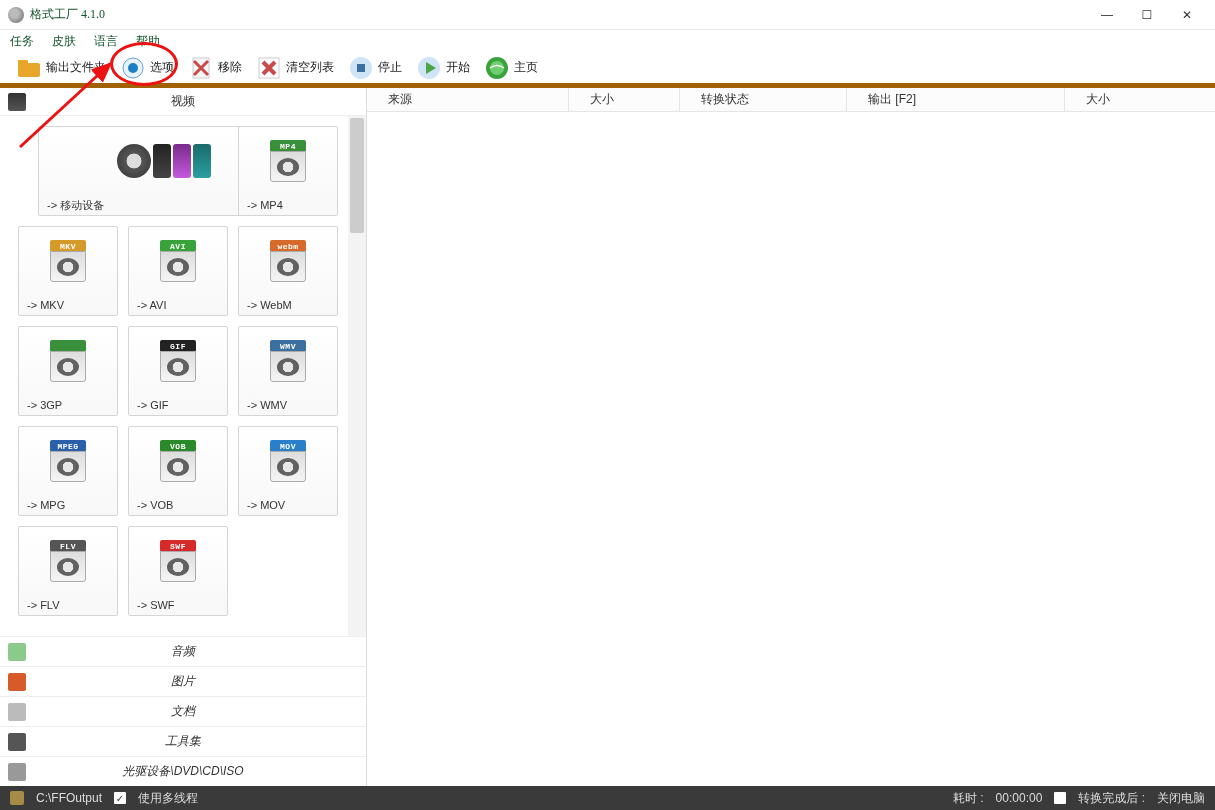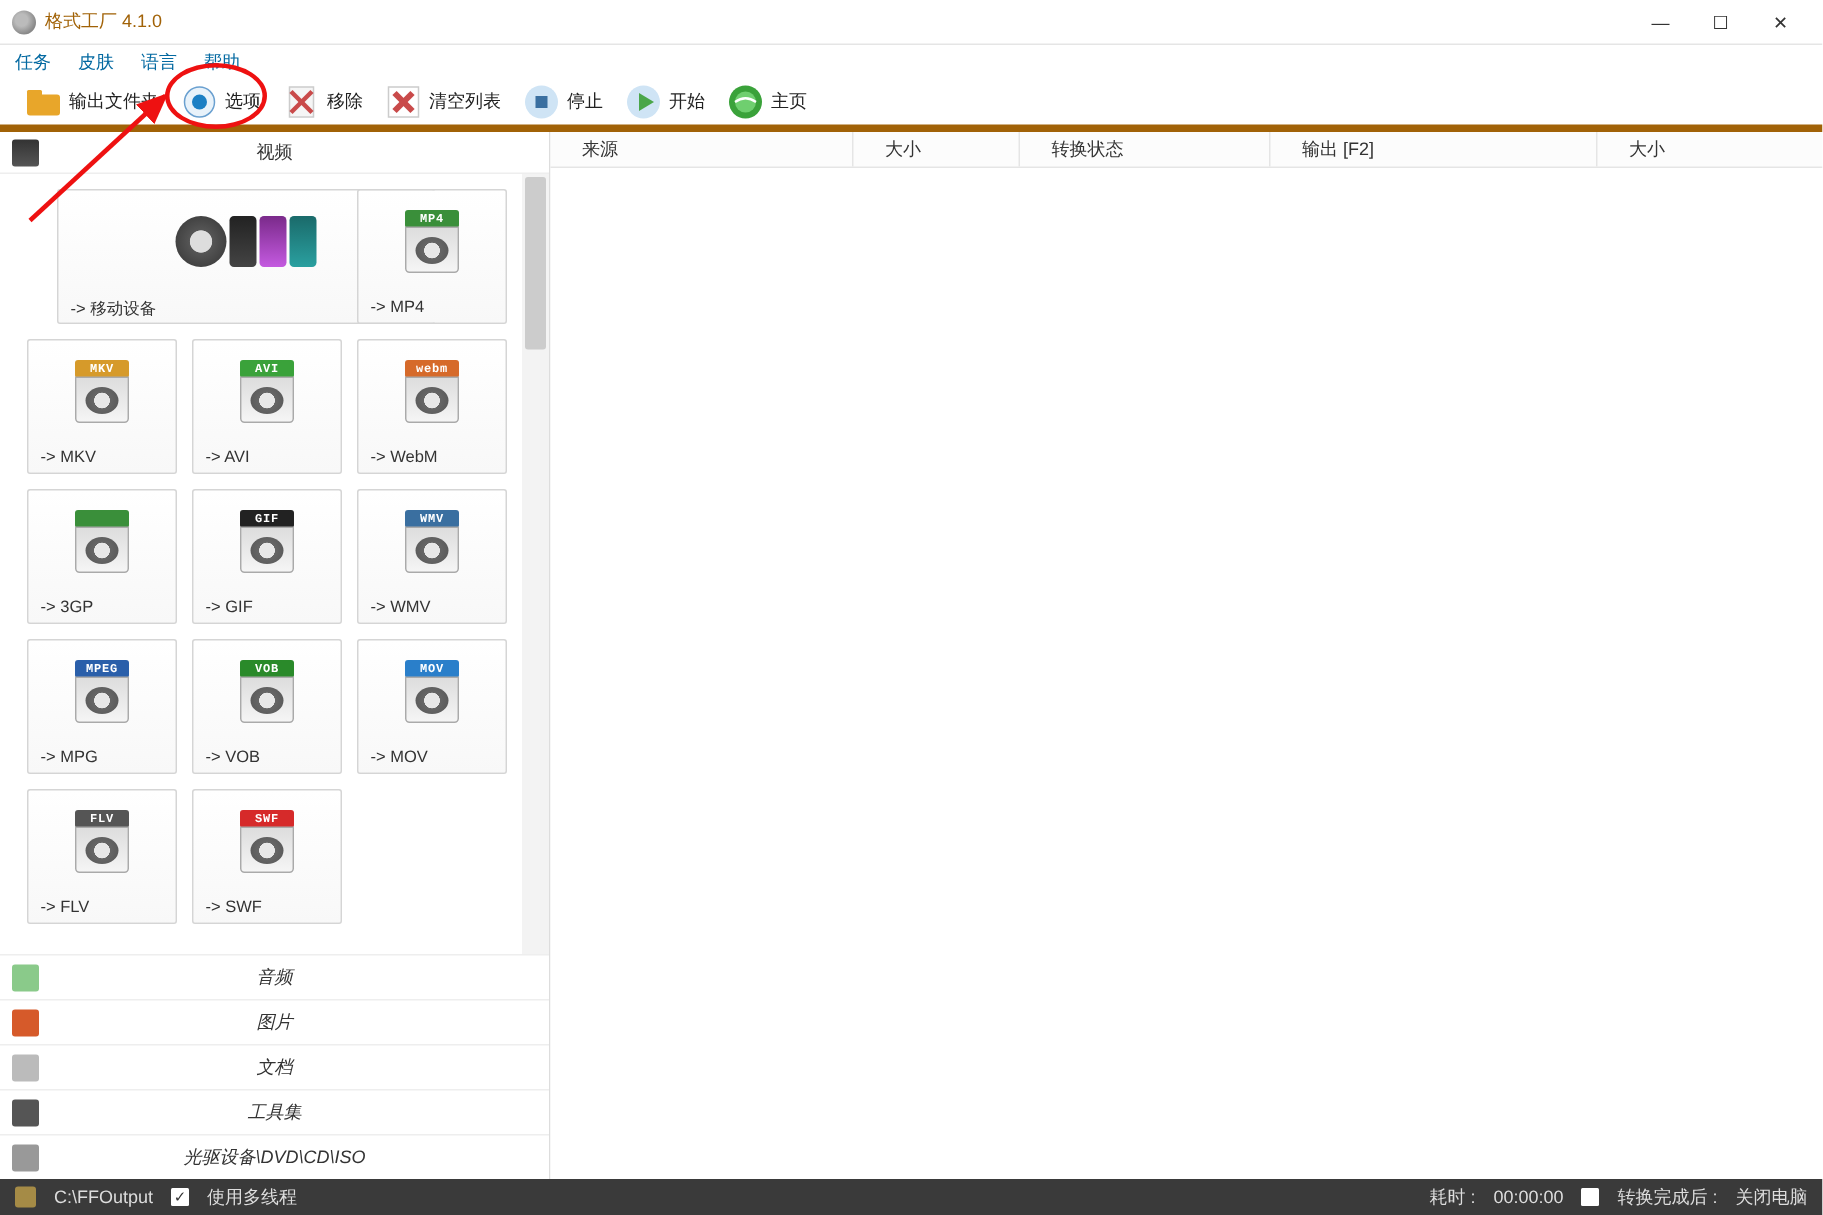--- a/index.html
+++ b/index.html
@@ -1,26 +1,26 @@
 <!DOCTYPE html>
 <html><head>
 <meta charset="utf-8">
 <style>
 * { margin:0; padding:0; box-sizing:border-box; font-family:"Microsoft YaHei","Segoe UI",sans-serif; font-size:12px; }
 body { width:1215px; height:810px; background:#fff; display:flex; flex-direction:column; overflow:hidden; position:relative; }
 
 
 .titlebar { height:30px; display:flex; align-items:center; padding:0 8px; border-bottom:1px solid #e5e5e5; }
 .titlebar .app-icon { width:16px; height:16px; margin-right:6px; background:radial-gradient(circle at 40% 40%,#bbb 30%,#888 70%); border-radius:50%; }
-.titlebar .title { flex:1; color:#a16207; }
+.titlebar .title { flex:1; color:#14532d;font-family:Liberation Serif, serif; }
 .winbtns { display:flex; gap:0; }
 .winbtn { width:40px; height:28px; display:flex; align-items:center; justify-content:center; color:#333; }
 
 
-.menubar { height:22px; display:flex; align-items:center; padding:0 10px; gap:18px; color:#0369a1; }
+.menubar { height:22px; display:flex; align-items:center; padding:0 10px; gap:18px; color:#14532d; }
 
 
 .toolbar { height:36px; display:flex; align-items:center; padding:2px 10px; gap:2px; border-bottom:5px solid #a16207; }
 .tbtn { display:flex; align-items:center; gap:4px; padding:2px 6px; color:#222; border-radius:3px; }
 .tbtn .ticon { width:26px; height:26px; display:flex; align-items:center; justify-content:center; border-radius:4px; }
 
 
 .circle-annot { position:absolute; left:110px; top:42px; width:68px; height:44px; border:3px solid #e11; border-radius:50%; pointer-events:none; z-index:50; }
 .arrow-annot { position:absolute; left:10px; top:52px; width:120px; height:100px; pointer-events:none; z-index:50; }
 

